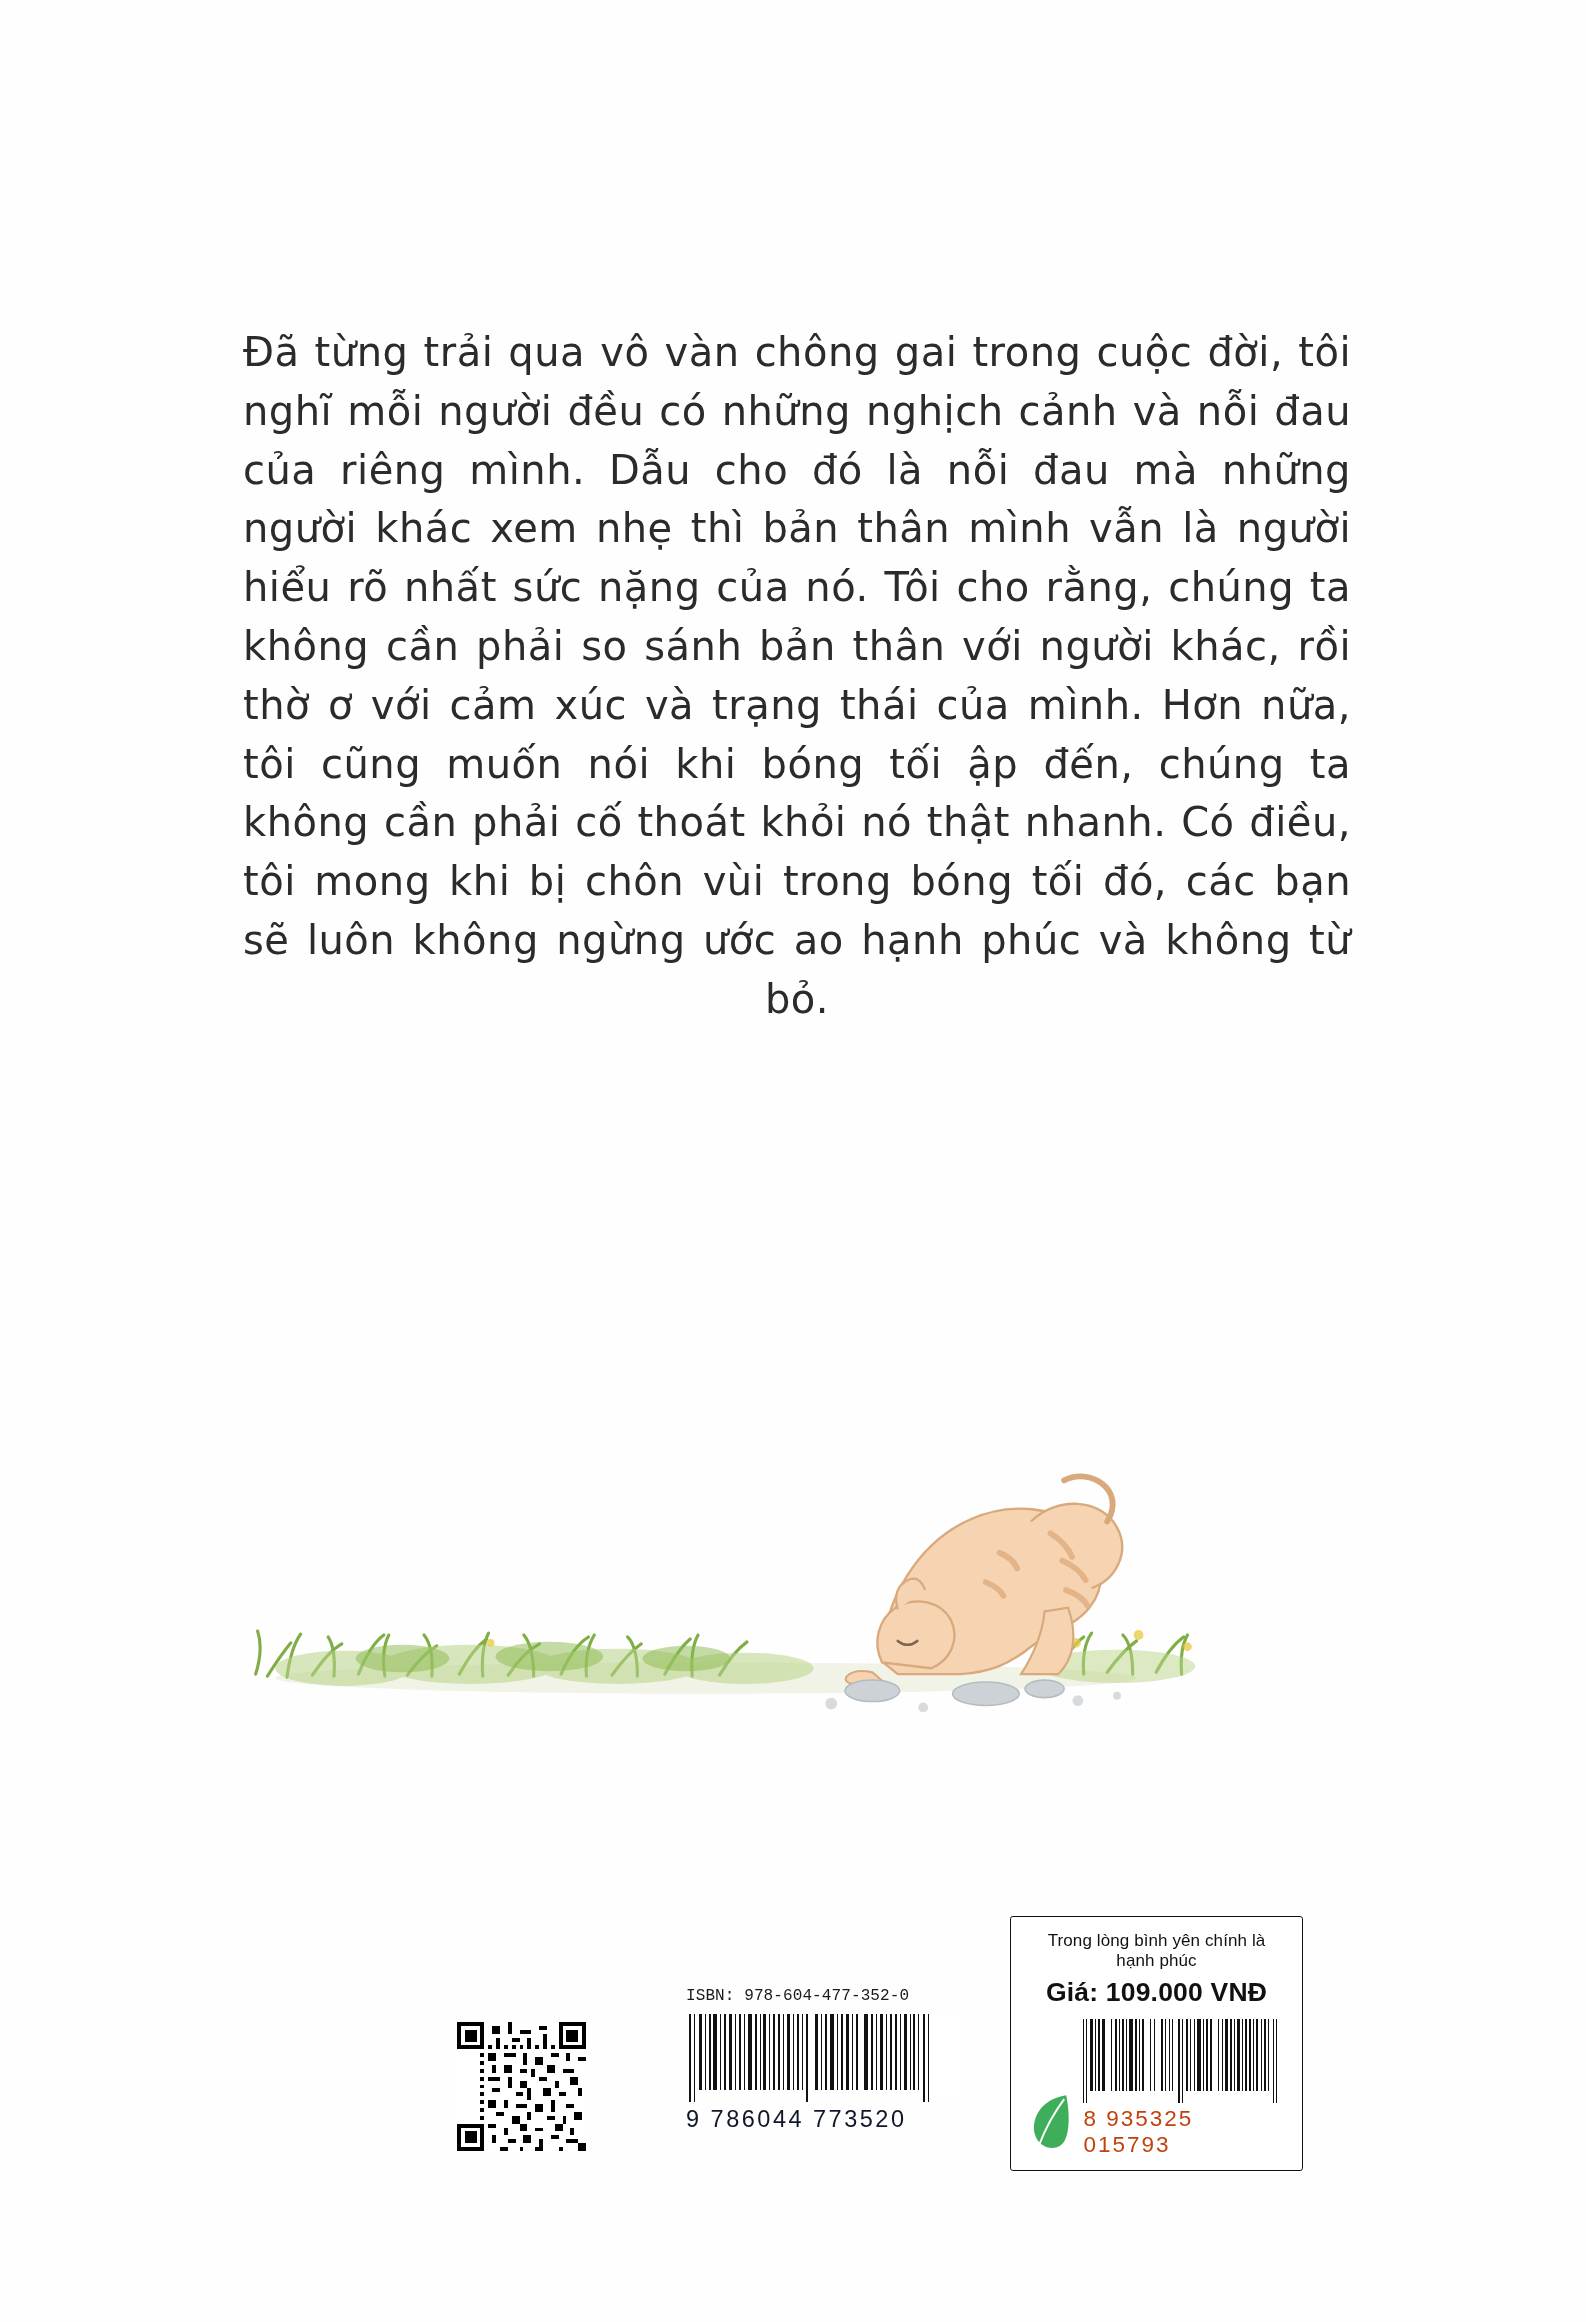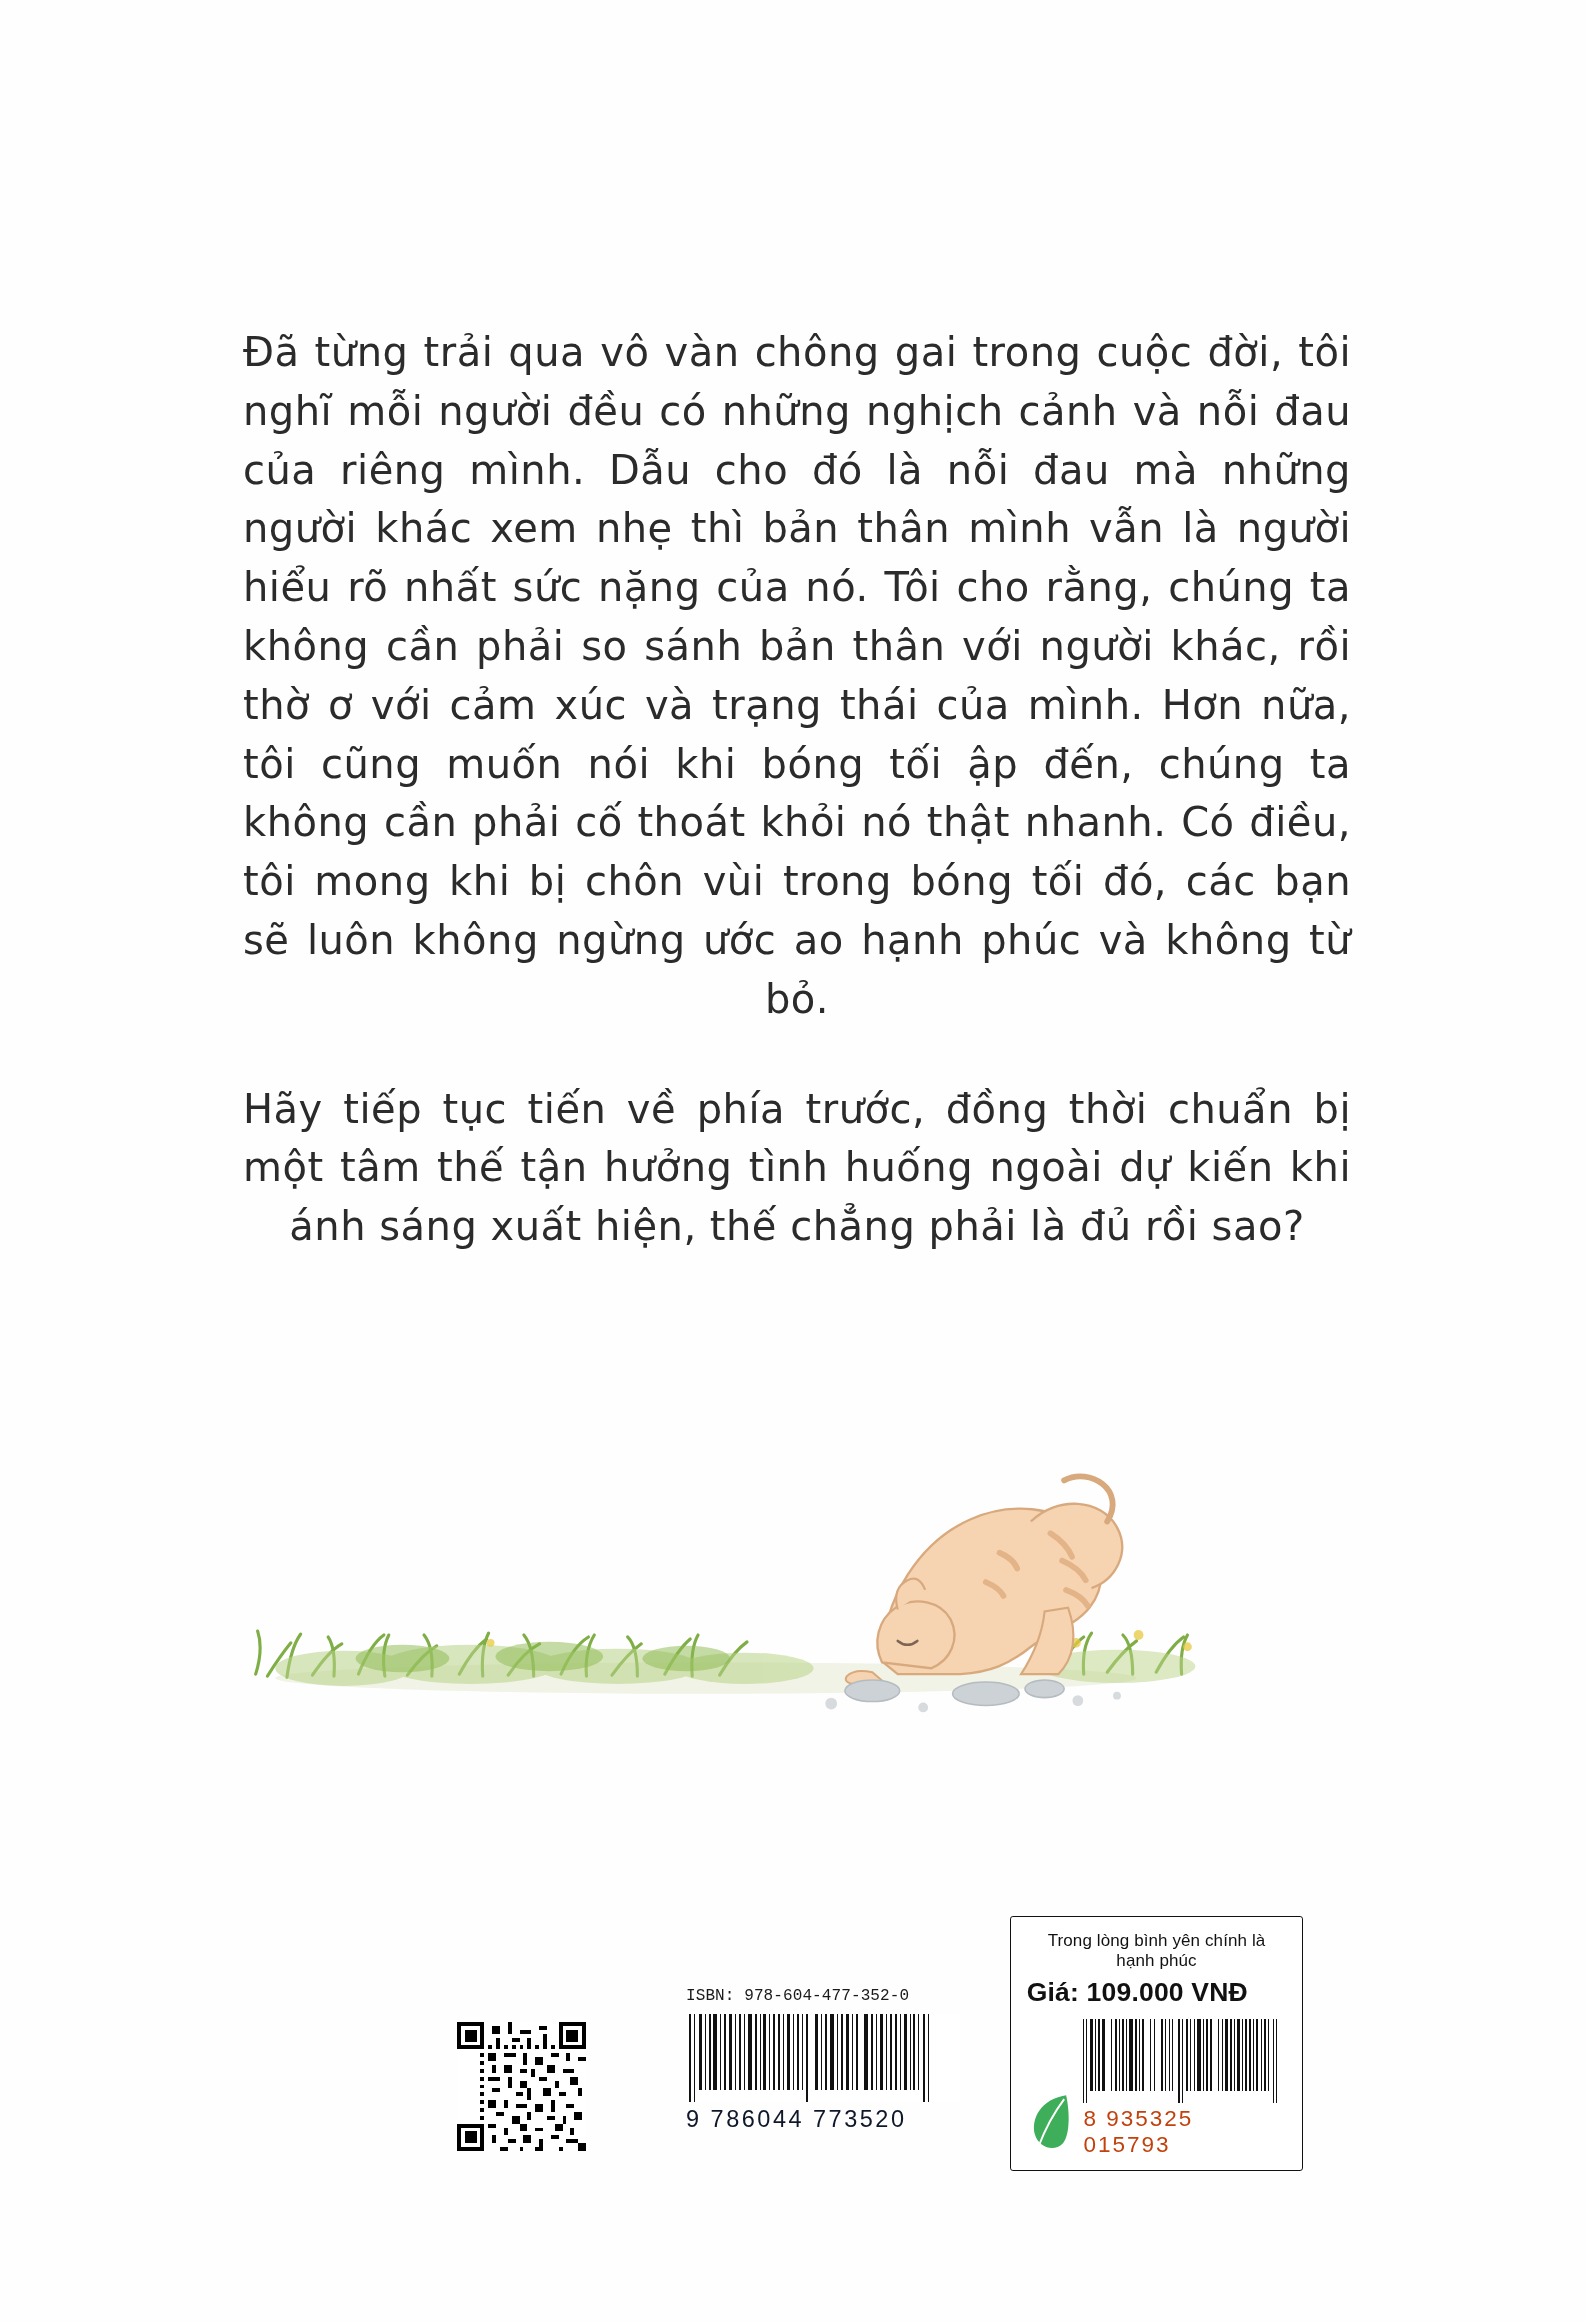--- a/index.html
+++ b/index.html
@@ -155,20 +155,21 @@
     font-family: "Liberation Sans", sans-serif;
     font-size: 17px;
     text-align: center;
     color: #111;
     letter-spacing: 0.1px;
   }
   .price-value {
     font-family: "Liberation Sans", sans-serif;
     font-size: 26.5px;
     font-weight: 700;
+    text-align: center;
     color: #111;
     margin-top: 5.9px;
     letter-spacing: 0.2px;
   }
   .ean-row {
     display: flex;
     align-items: flex-end;
     gap: 9.8px;
     margin-top: 11.8px;
   }
@@ -195,21 +196,20 @@
     padding-left: 2px;
   }
 </style>
 </head>
 <body>
 
 <div class="page">
 
   <div class="blurb">
     <p>Đã từng trải qua vô vàn chông gai trong cuộc đời, tôi nghĩ mỗi người đều có những nghịch cảnh và nỗi đau của riêng mình. Dẫu cho đó là nỗi đau mà những người khác xem nhẹ thì bản thân mình vẫn là người hiểu rõ nhất sức nặng của nó. Tôi cho rằng, chúng ta không cần phải so sánh bản thân với người khác, rồi thờ ơ với cảm xúc và trạng thái của mình. Hơn nữa, tôi cũng muốn nói khi bóng tối ập đến, chúng ta không cần phải cố thoát khỏi nó thật nhanh. Có điều, tôi mong khi bị chôn vùi trong bóng tối đó, các bạn sẽ luôn không ngừng ước ao hạnh phúc và không từ bỏ.</p>
-    <p>Hãy tiếp tục tiến về phía trước, đồng thời chuẩn bị một tâm thế tận hưởng tình huống ngoài dự kiến khi ánh sáng xuất hiện, thế chẳng phải là đủ rồi sao?</p>
   </div>
 
   <div class="illustration">
     <svg viewBox="0 0 1220 330" xmlns="http://www.w3.org/2000/svg">
 
       <ellipse cx="520" cy="232" rx="440" ry="16" fill="#eef2e3" opacity="0.9"></ellipse>
 
       <g stroke="#7fae46" stroke-width="3.2" fill="none" stroke-linecap="round">
         <path d="M60 228 q8 -26 2 -44"></path>
         <path d="M72 230 q14 -22 24 -34"></path>

